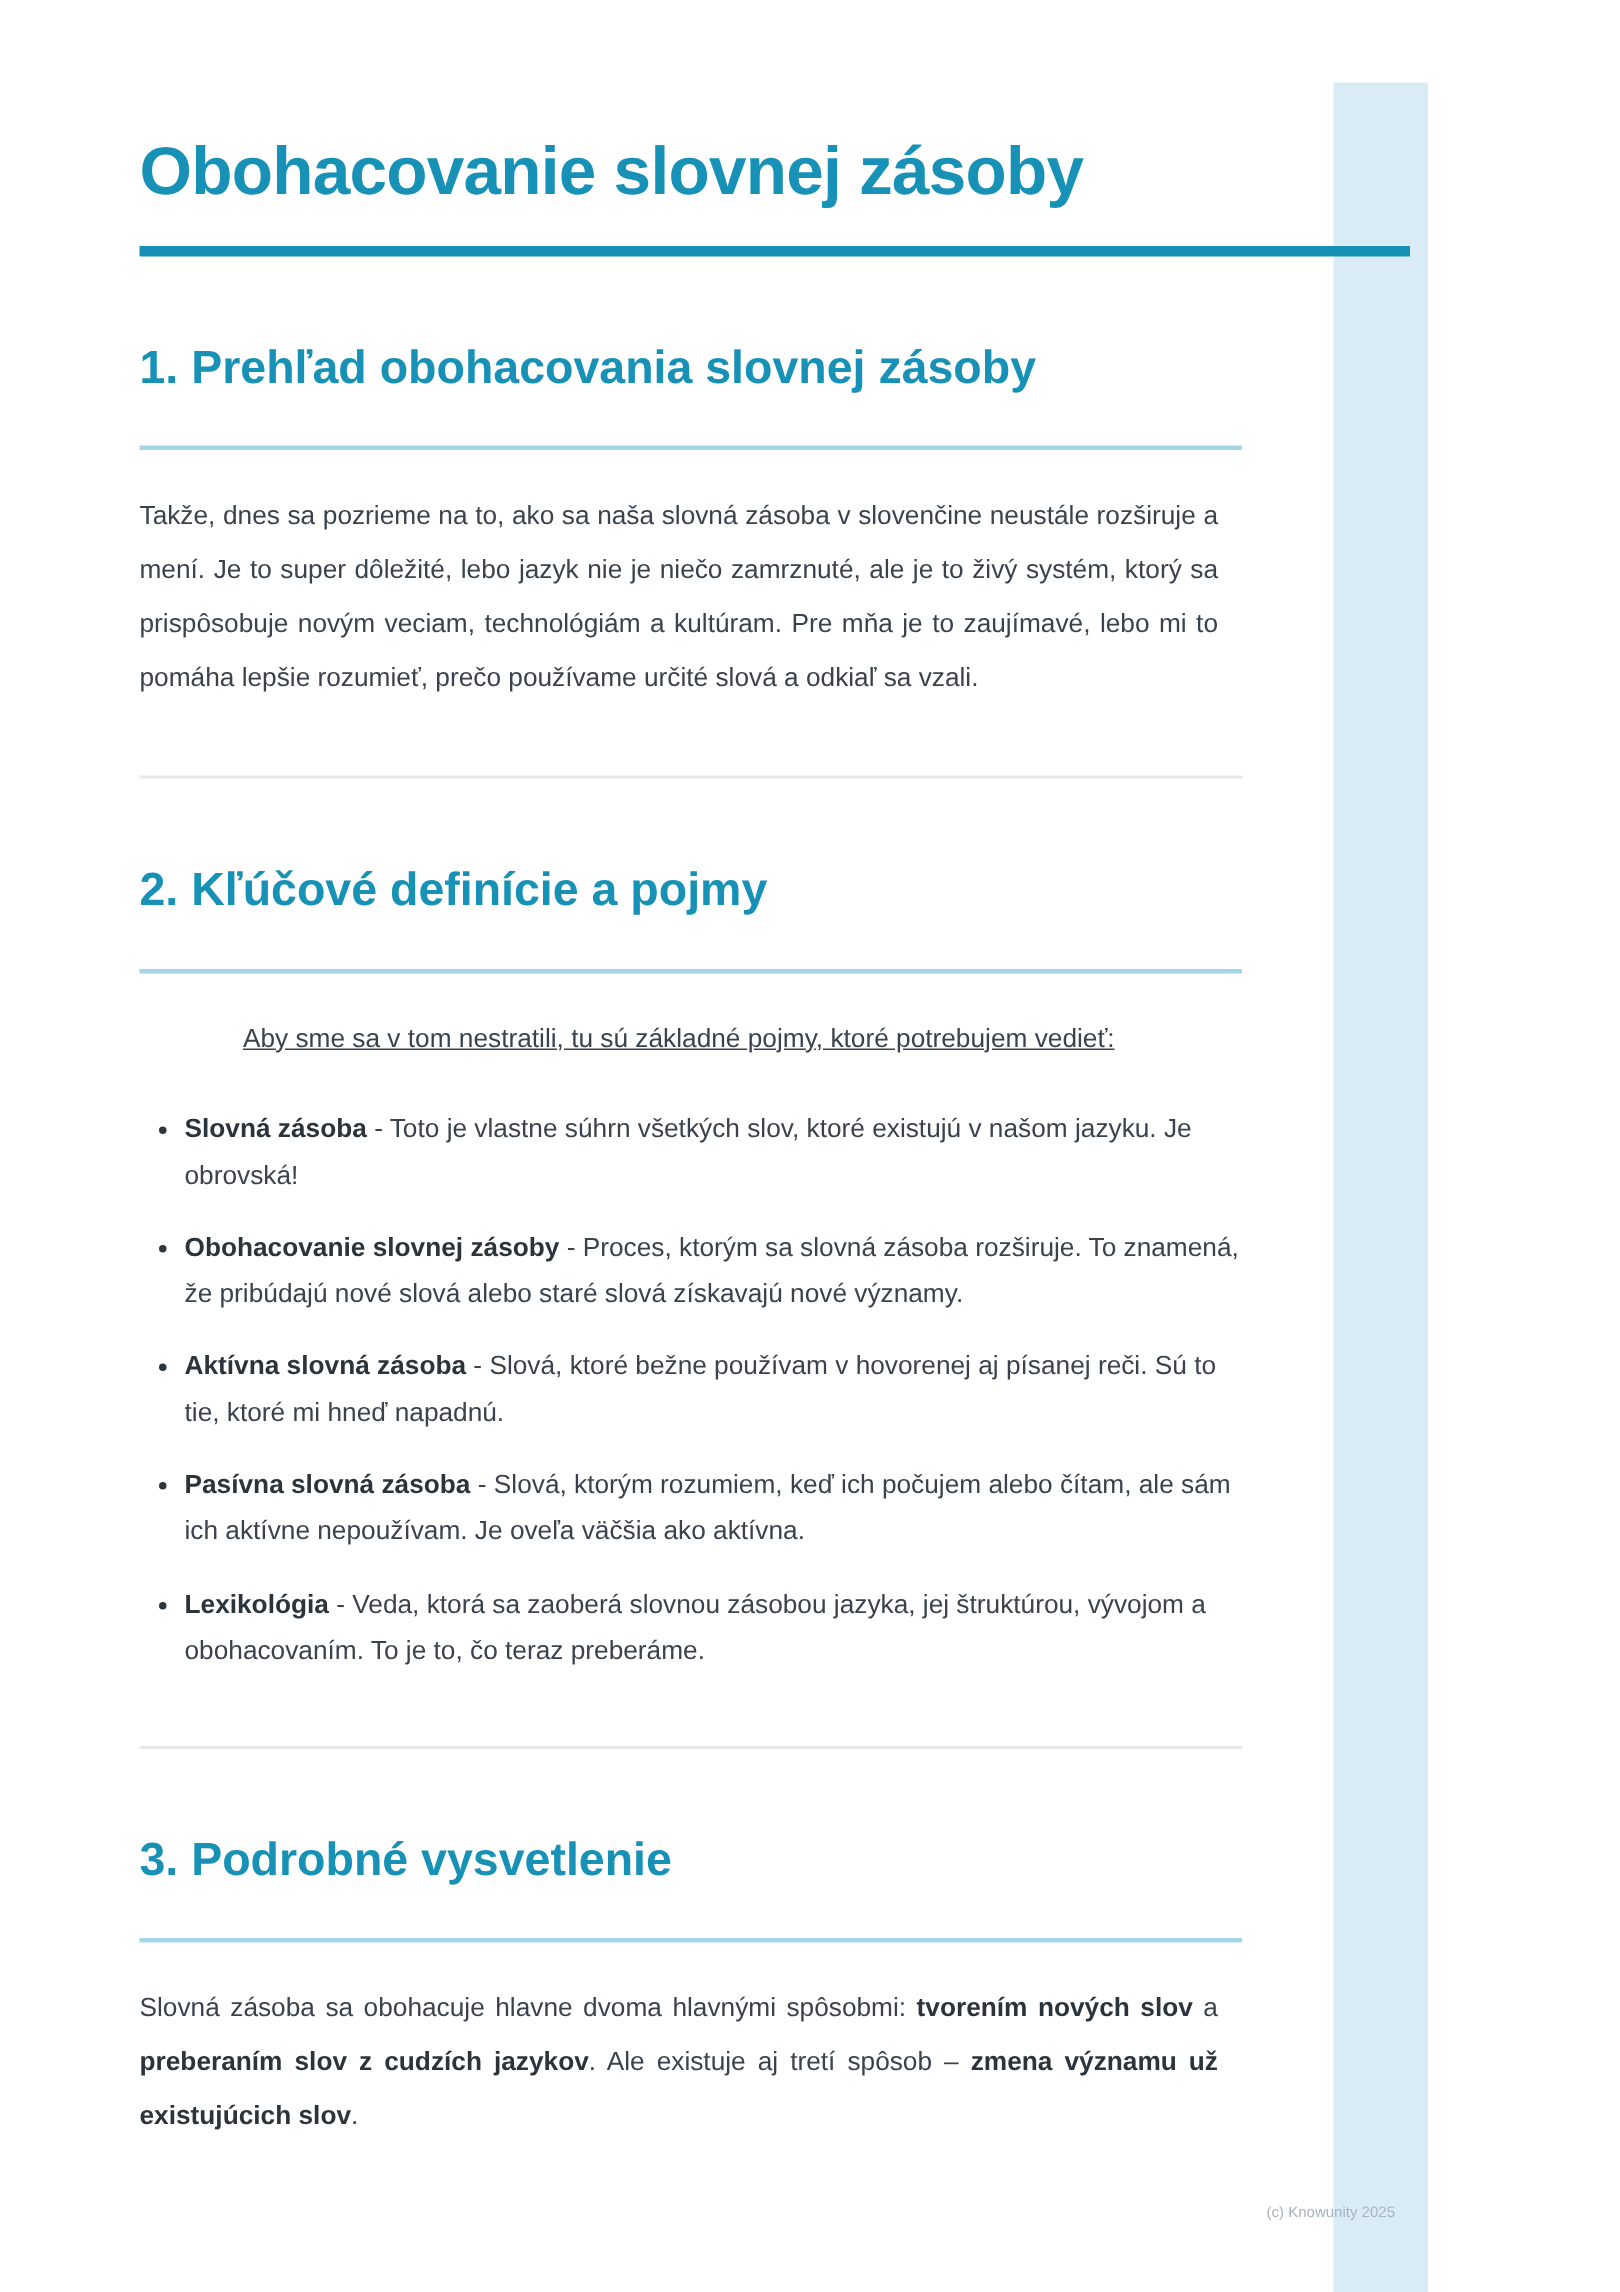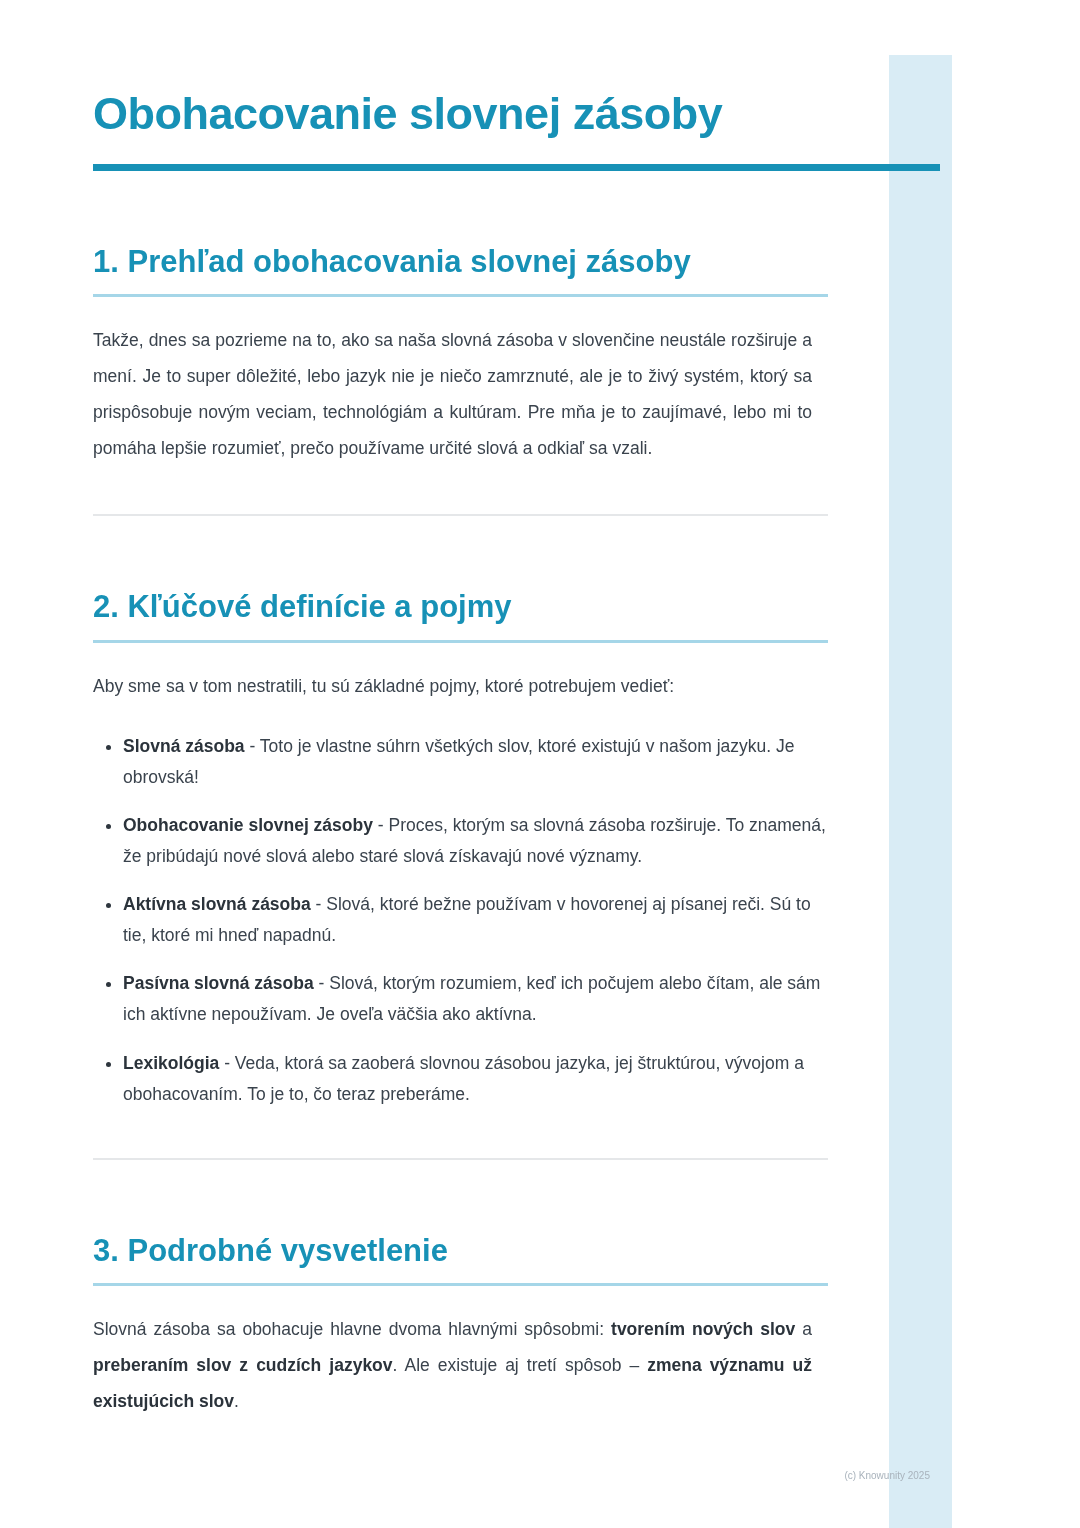--- a/index.html
+++ b/index.html
@@ -35,26 +35,26 @@
     letter-spacing: -0.5px;
     color: #1791b6;
   }
   .title-rule {
     width: 847px;
     height: 7px;
     background: #1791b6;
     margin-top: 24px;
   }
   .section-heading {
-    margin: 72px 0 0 0;
+    margin: 55px 0 0 0;
     font-size: 31px;
     line-height: 1.2;
     font-weight: bold;
     color: #1791b6;
-    padding-bottom: 14px;
+    padding-bottom: 34px;
     border-bottom: 3px solid #a5d6e8;
   }
   .body-paragraph {
     margin: 26px 16px 0 0;
     font-size: 17.5px;
     line-height: 2.05;
     text-align: justify;
     color: #3a434d;
   }
   .divider {
@@ -101,21 +101,21 @@
 
     <h1 class="main-title">Obohacovanie slovnej zásoby</h1>
     <div class="title-rule"></div>
 
     <h2 class="section-heading">1. Prehľad obohacovania slovnej zásoby</h2>
     <p class="body-paragraph">Takže, dnes sa pozrieme na to, ako sa naša slovná zásoba v slovenčine neustále rozširuje a mení. Je to super dôležité, lebo jazyk nie je niečo zamrznuté, ale je to živý systém, ktorý sa prispôsobuje novým veciam, technológiám a kultúram. Pre mňa je to zaujímavé, lebo mi to pomáha lepšie rozumieť, prečo používame určité slová a odkiaľ sa vzali.</p>
 
     <hr class="divider">
 
     <h2 class="section-heading">2. Kľúčové definície a pojmy</h2>
-    <p class="body-paragraph" style="text-align:left;">Aby sme sa v tom nestratili, tu sú základné pojmy, ktoré potrebujem vedieť:</p>
+    <p class="body-paragraph" style="text-align:center;text-decoration:underline;">Aby sme sa v tom nestratili, tu sú základné pojmy, ktoré potrebujem vedieť:</p>
 
     <ul class="def-list">
       <li><span class="term">Slovná zásoba</span><span> - Toto je vlastne súhrn všetkých slov, ktoré existujú v našom jazyku. Je obrovská!</span></li>
       <li><span class="term">Obohacovanie slovnej zásoby</span><span> - Proces, ktorým sa slovná zásoba rozširuje. To znamená, že pribúdajú nové slová alebo staré slová získavajú nové významy.</span></li>
       <li><span class="term">Aktívna slovná zásoba</span><span> - Slová, ktoré bežne používam v hovorenej aj písanej reči. Sú to tie, ktoré mi hneď napadnú.</span></li>
       <li><span class="term">Pasívna slovná zásoba</span><span> - Slová, ktorým rozumiem, keď ich počujem alebo čítam, ale sám ich aktívne nepoužívam. Je oveľa väčšia ako aktívna.</span></li>
       <li><span class="term">Lexikológia</span><span> - Veda, ktorá sa zaoberá slovnou zásobou jazyka, jej štruktúrou, vývojom a obohacovaním. To je to, čo teraz preberáme.</span></li>
     </ul>
 
     <hr class="divider">

